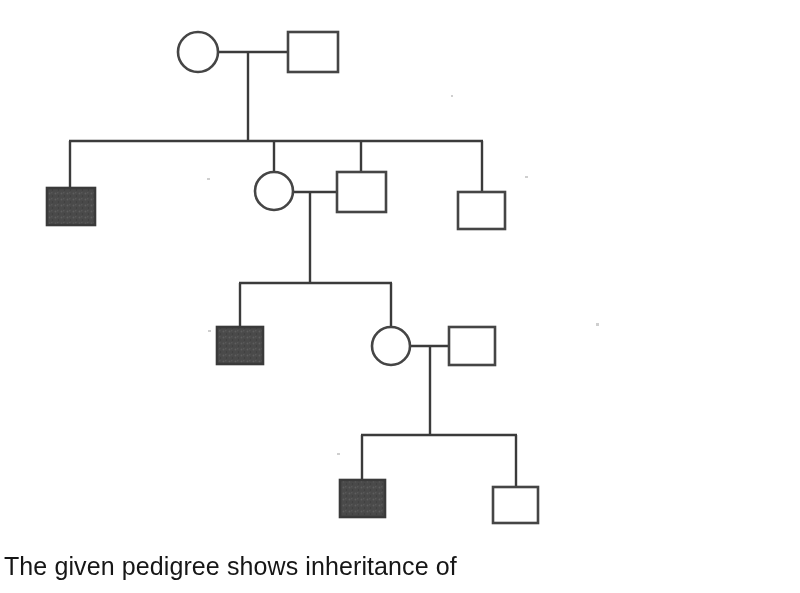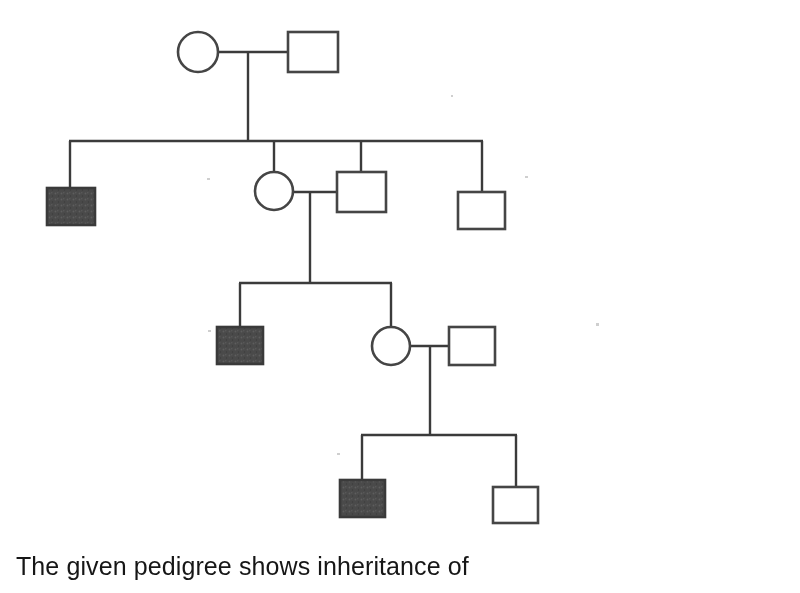--- a/index.html
+++ b/index.html
@@ -25,21 +25,21 @@
   #pedigree-figure {
     position: absolute;
     left: 0;
     top: 0;
     width: 800px;
     height: 545px;
     display: block;
   }
   #caption-area {
     position: absolute;
-    left: 12px;
+    left: 0;
     top: 545px;
     width: 680px;
     height: 48px;
     background: #ffffff;
   }
   #caption-text {
     position: absolute;
     left: 4px;
     top: 6px;
     font-family: "Liberation Sans", sans-serif;

